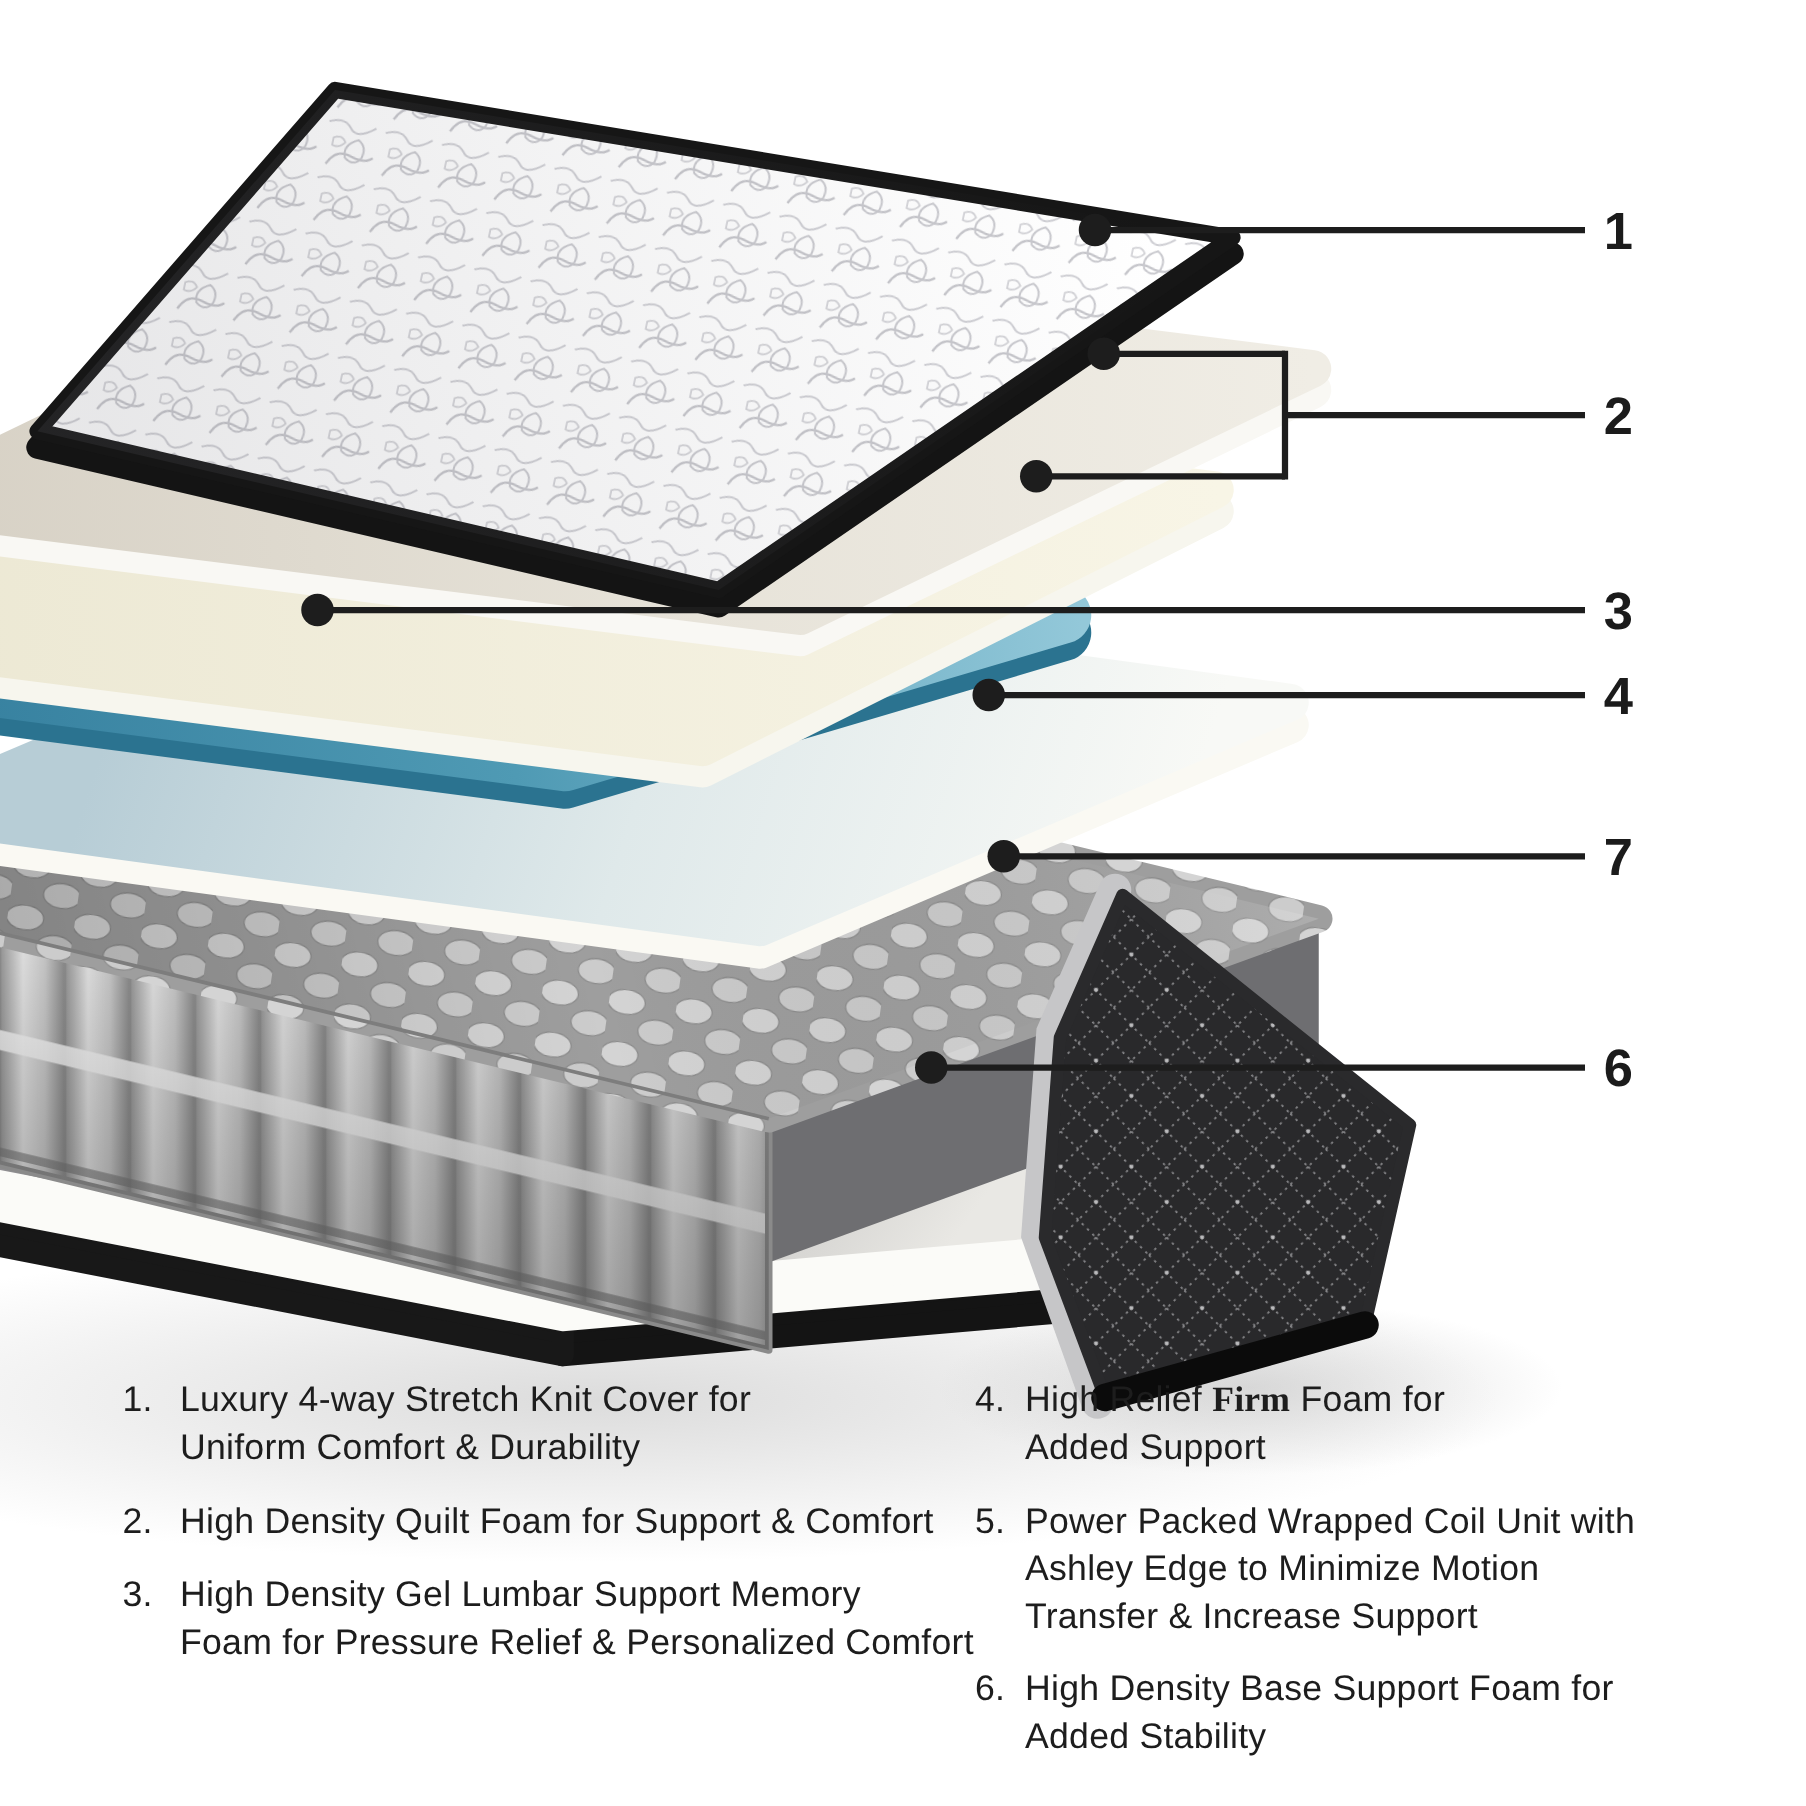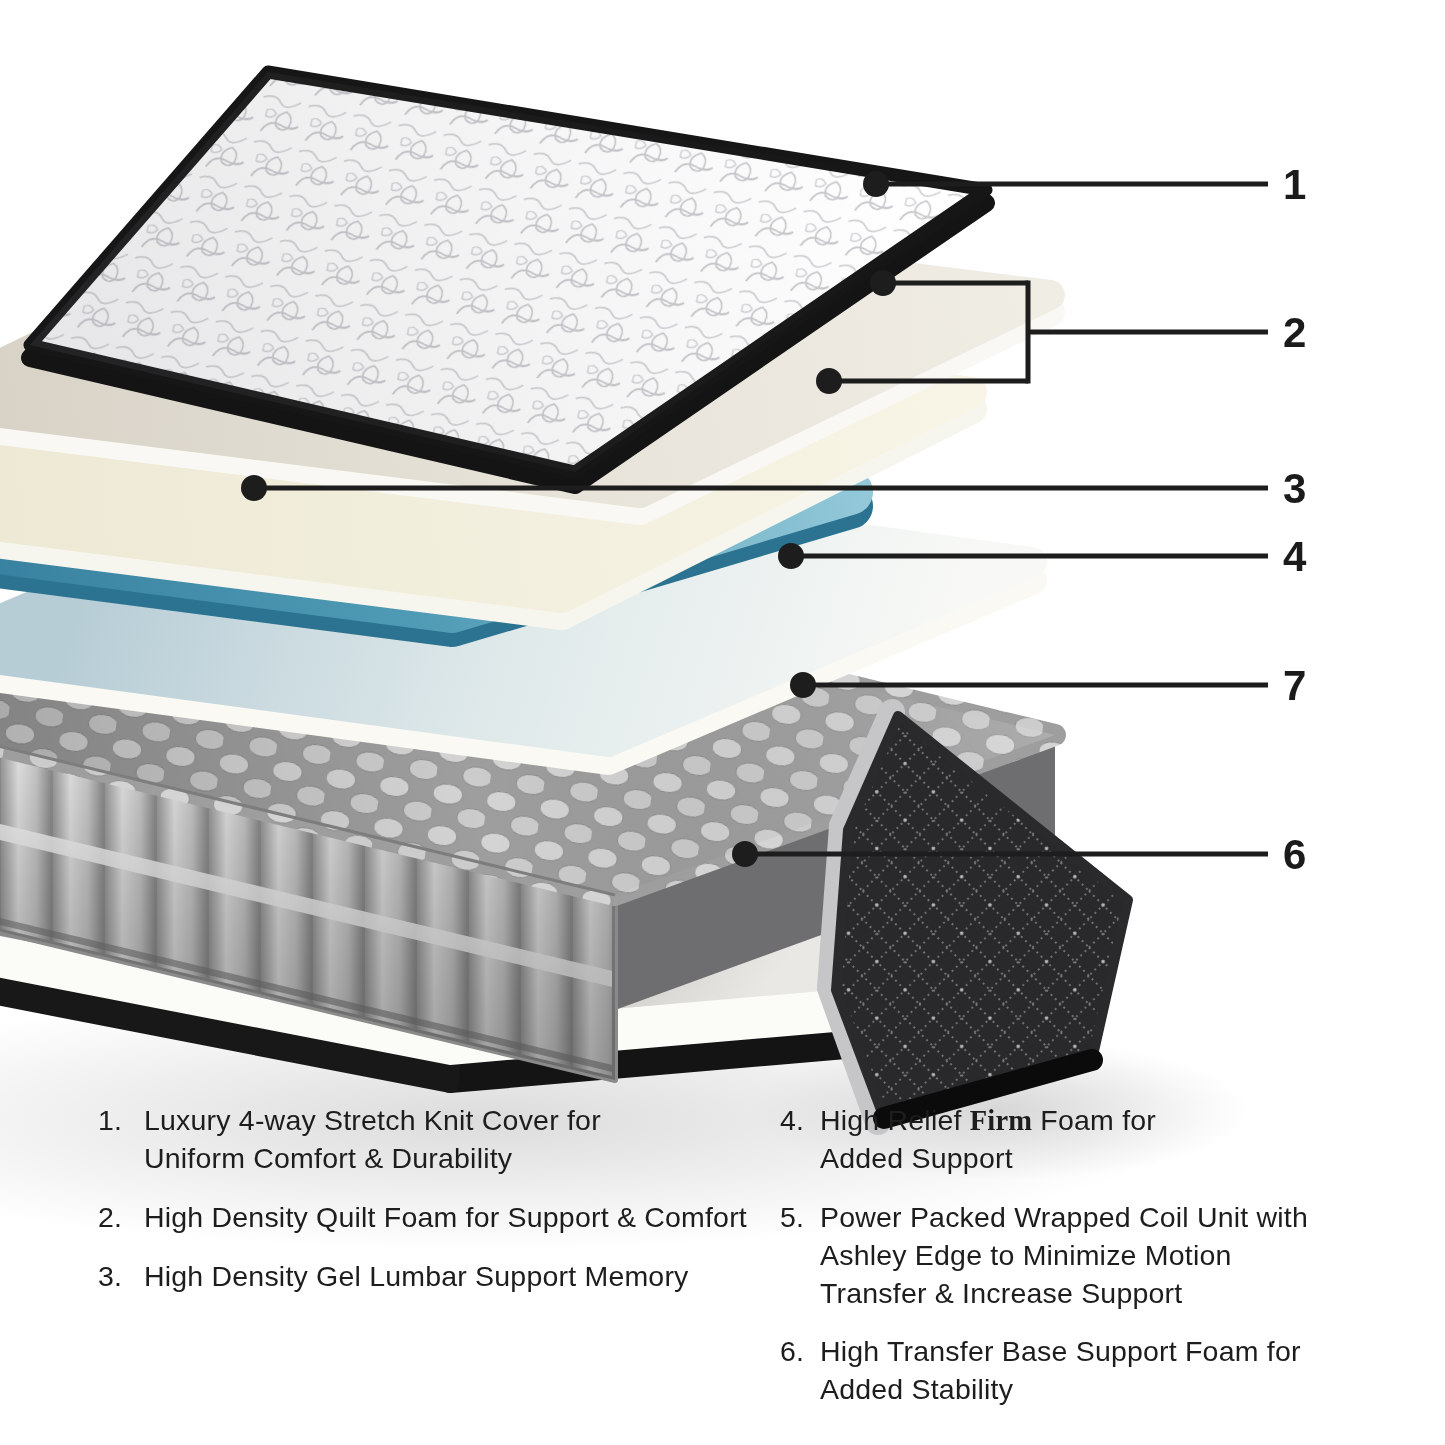--- a/index.html
+++ b/index.html
@@ -199,20 +199,21 @@
     <div class="li">
       <div class="num">2.</div>
       <div class="txt">
         <div>High Density Quilt Foam for Support &amp; Comfort</div>
       </div>
     </div>
     <div class="li">
       <div class="num">3.</div>
       <div class="txt">
         <div>High Density Gel Lumbar Support Memory</div>
+        <div>Foam for Pressure Relief &amp; Personalized Comfort</div>
       </div>
     </div>
   </div>
 
   <div class="legend legend-right">
     <div class="li">
       <div class="num">4.</div>
       <div class="txt">
         <div><span>High Relief </span><b>Firm</b><span> Foam for</span></div>
         <div>Added Support</div>
@@ -222,19 +223,19 @@
       <div class="num">5.</div>
       <div class="txt">
         <div>Power Packed Wrapped Coil Unit with</div>
         <div>Ashley Edge to Minimize Motion</div>
         <div>Transfer &amp; Increase Support</div>
       </div>
     </div>
     <div class="li">
       <div class="num">6.</div>
       <div class="txt">
-        <div>High Transfer Base Support Foam for</div>
+        <div>High Density Base Support Foam for</div>
         <div>Added Stability</div>
       </div>
     </div>
   </div>
 
 </div>
 
 </body></html>

